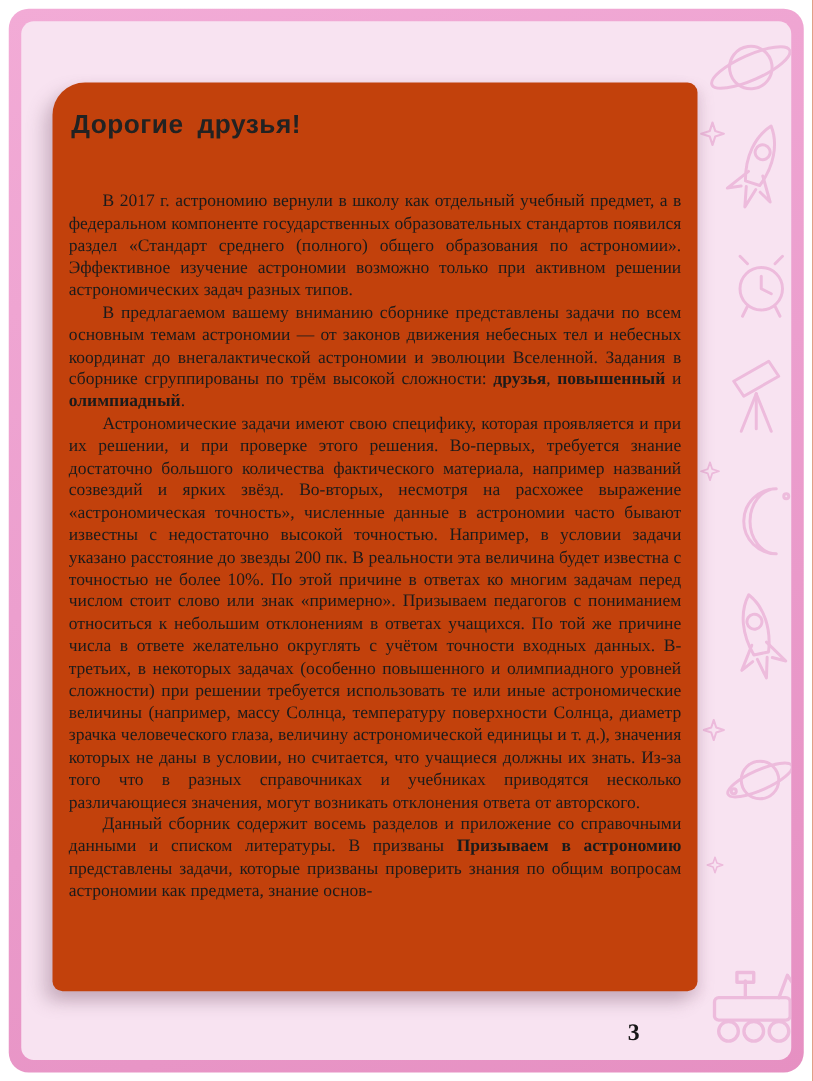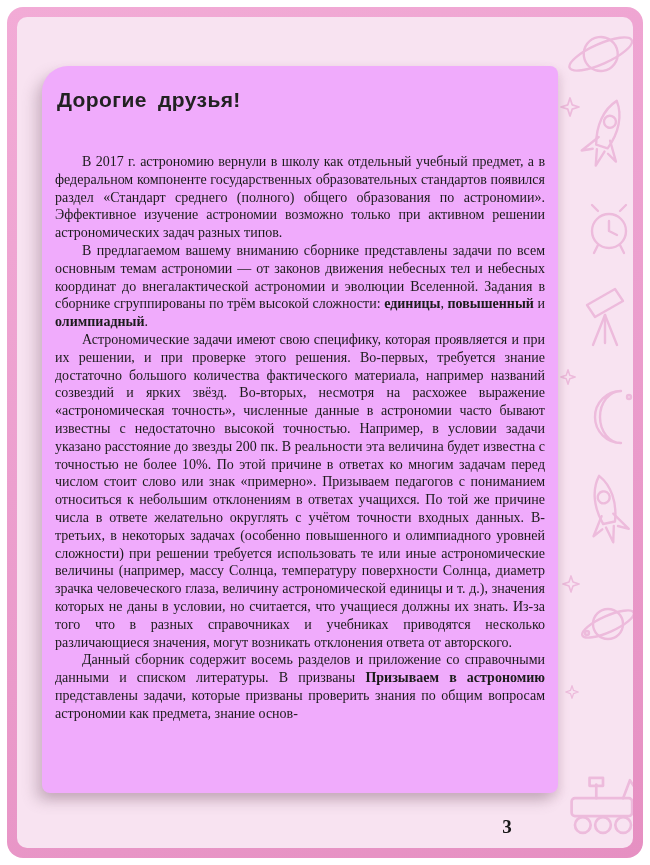--- a/index.html
+++ b/index.html
@@ -18,21 +18,21 @@
   }
   .inner-bg {
     position: absolute; left: 10px; top: 10px; right: 10px; bottom: 10px;
     background: #f8e3f1;
     border-radius: 10px;
     overflow: hidden;
   }
   .card {
     position: absolute; left: 25px; top: 49px;
     width: 516px; height: 727px;
-    background: #f0abfc;
+    background: #c2410c;
     border-radius: 26px 8px 8px 8px;
     box-shadow: -7px 8px 14px rgba(120, 90, 110, 0.30), 3px 5px 10px rgba(150, 100, 130, 0.18);
     padding: 22px 13px 0 13px;
     overflow: hidden;
   }
   h1.heading {
     margin: 0 2px 36px 2px;
     font-family: "Liberation Sans", sans-serif;
     font-weight: 700;
     font-size: 21px;
@@ -174,21 +174,21 @@
           <path d="M34 26 L34 14"></path>
           <rect x="28" y="8" width="12" height="7"></rect>
           <path d="M58 26 L64 10 L68 16"></path>
         </svg>
       </div>
 
       <div class="card">
         <h1 class="heading">Дорогие друзья!</h1>
         <div class="body-text">
           <p>В 2017 г. астрономию вернули в школу как отдельный учебный предмет, а в федеральном компоненте государственных образовательных стандартов появился раздел «Стандарт среднего (полного) общего образования по астрономии». Эффективное изучение астрономии возможно только при активном решении астрономических задач разных типов.</p>
-          <p><span>В предлагаемом вашему вниманию сборнике представлены задачи по всем основным темам астрономии — от законов движения небесных тел и небесных координат до внегалактической астрономии и эволюции Вселенной. Задания в сборнике сгруппированы по трём высокой сложности: </span><b>единицы</b><span>, </span><b>повышенный</b><span> и </span><b>олимпиадный</b><span>.</span></p>
+          <p><span>В предлагаемом вашему вниманию сборнике представлены задачи по всем основным темам астрономии — от законов движения небесных тел и небесных координат до внегалактической астрономии и эволюции Вселенной. Задания в сборнике сгруппированы по трём высокой сложности: </span><b>друзья</b><span>, </span><b>повышенный</b><span> и </span><b>олимпиадный</b><span>.</span></p>
           <p>Астрономические задачи имеют свою специфику, которая проявляется и при их решении, и при проверке этого решения. Во-первых, требуется знание достаточно большого количества фактического материала, например названий созвездий и ярких звёзд. Во-вторых, несмотря на расхожее выражение «астрономическая точность», численные данные в астрономии часто бывают известны с недостаточно высокой точностью. Например, в условии задачи указано расстояние до звезды 200 пк. В реальности эта величина будет известна с точностью не более 10%. По этой причине в ответах ко многим задачам перед числом стоит слово или знак «примерно». Призываем педагогов с пониманием относиться к небольшим отклонениям в ответах учащихся. По той же причине числа в ответе желательно округлять с учётом точности входных данных. В-третьих, в некоторых задачах (особенно повышенного и олимпиадного уровней сложности) при решении требуется использовать те или иные астрономические величины (например, массу Солнца, температуру поверхности Солнца, диаметр зрачка человеческого глаза, величину астрономической единицы и т. д.), значения которых не даны в условии, но считается, что учащиеся должны их знать. Из-за того что в разных справочниках и учебниках приводятся несколько различающиеся значения, могут возникать отклонения ответа от авторского.</p>
           <p><span>Данный сборник содержит восемь разделов и приложение со справочными данными и списком литературы. В призваны </span><b>Призываем в астрономию</b><span> представлены задачи, которые призваны проверить знания по общим вопросам астрономии как предмета, знание основ-</span></p>
         </div>
       </div>
 
       <div class="page-number">3</div>
 
     </div>
   </div>
 </div>

